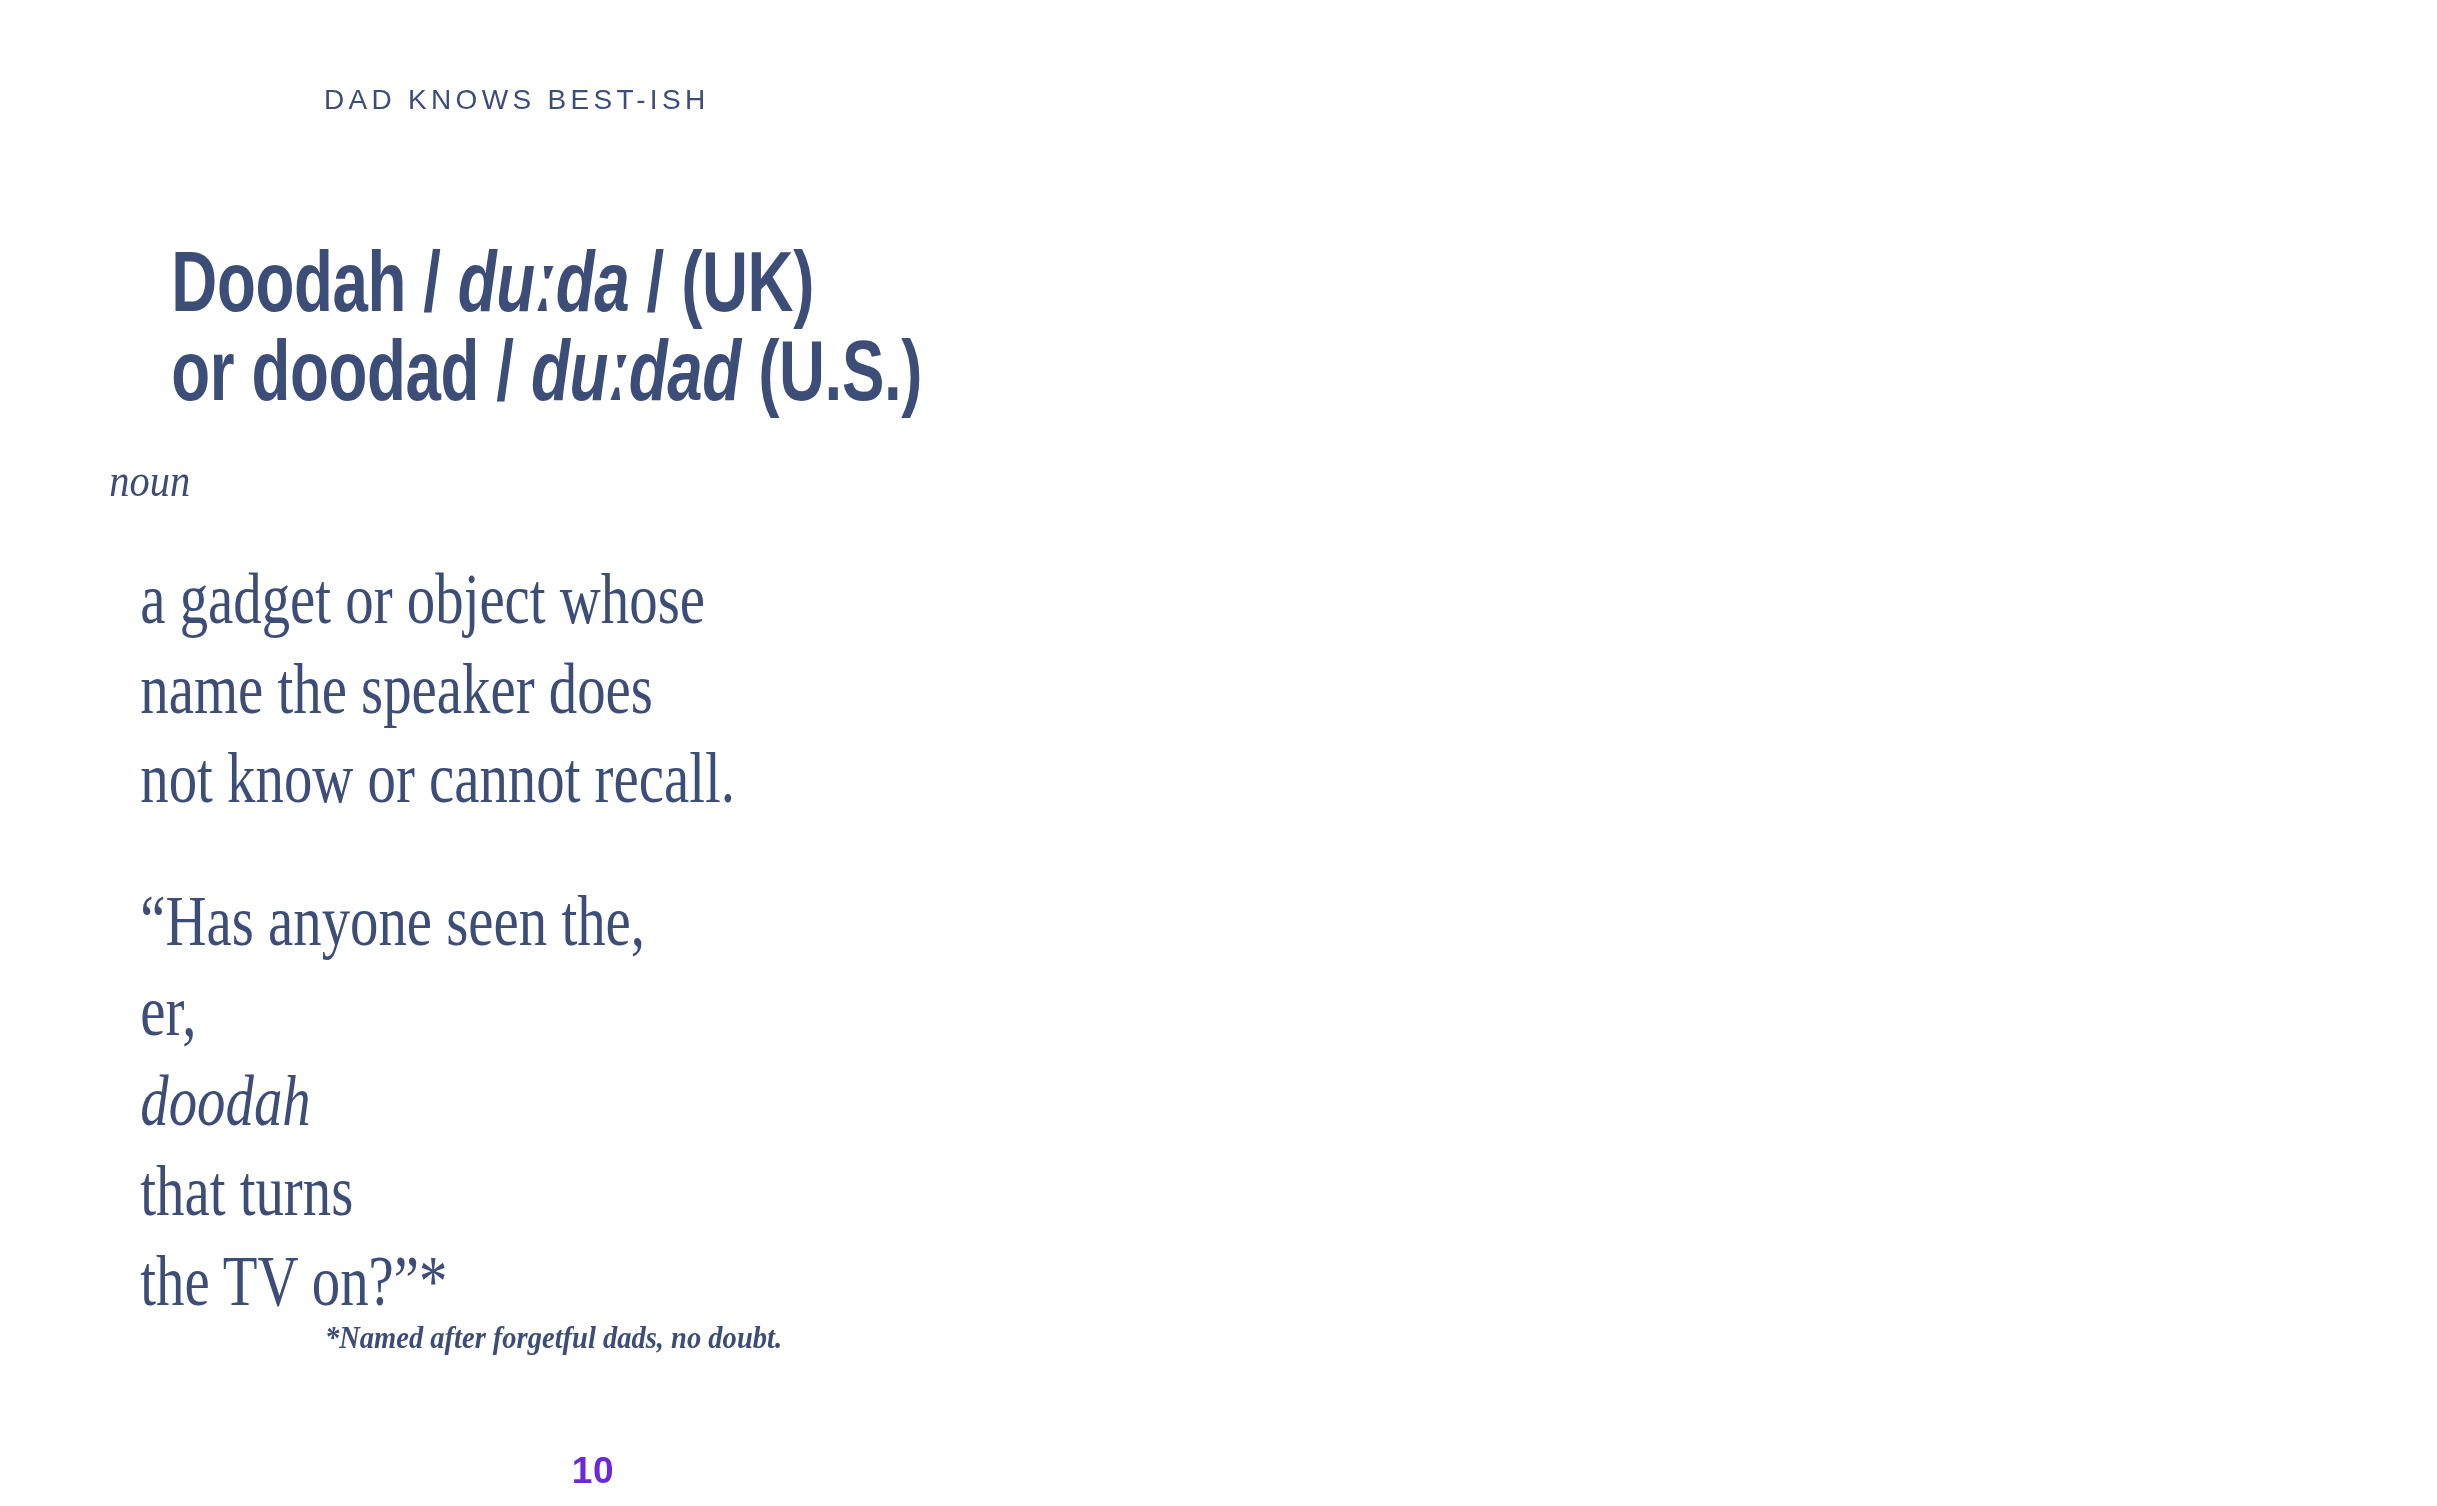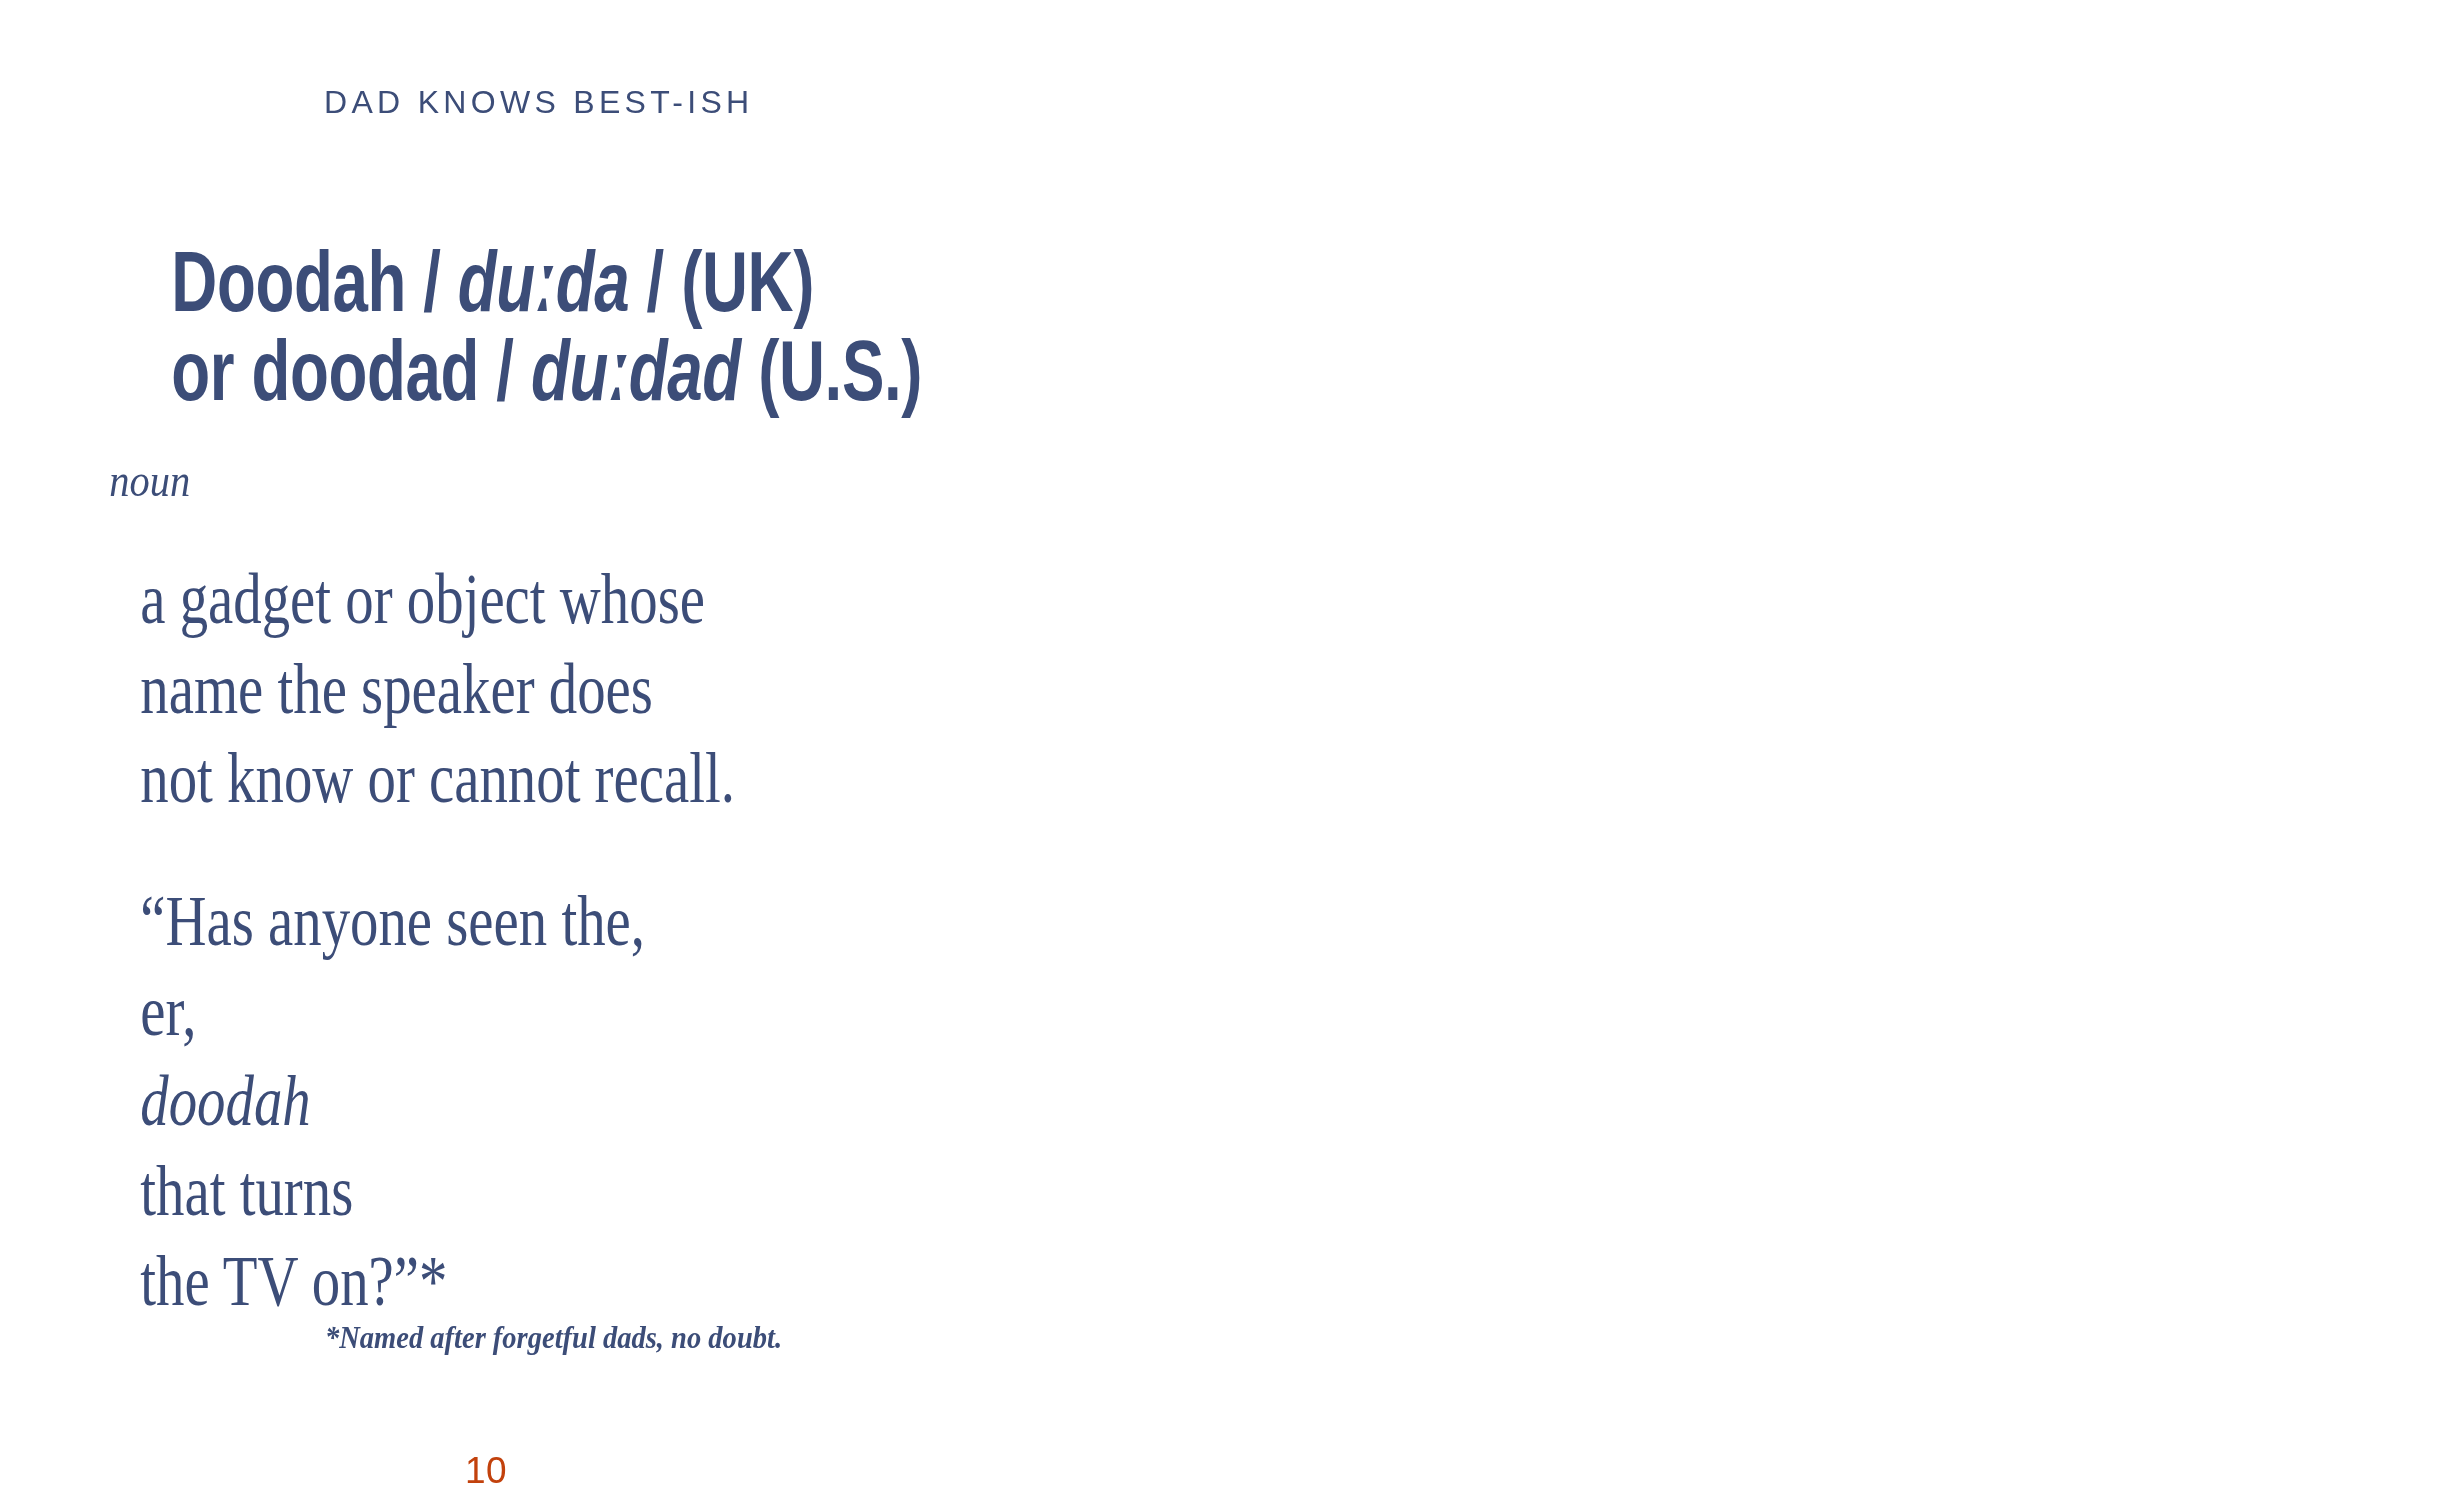--- a/index.html
+++ b/index.html
@@ -32,21 +32,21 @@
   }
   .page-left  { left: 0;      width: 1219px; }
   .page-right { left: 1219px; width: 1218px; }
 
   
   .running-head {
     position: absolute;
     left: 324px;
     top: 84px;
     font-family: "Liberation Sans", sans-serif;
-    font-size: 32px;
+    font-size: 28px;
     font-weight: 400;
     letter-spacing: 4.3px;
     color: #3c4d78;
     white-space: nowrap;
   }
 
   
   .entry {
     position: absolute;
     left: 37px;
@@ -117,24 +117,24 @@
     white-space: nowrap;
     transform: scaleX(0.92);
   }
   .footnote-left  { left: 37px;   top: 1320px; width: 1033px; }
 
   
   .folio {
     position: absolute;
     top: 1450px;
     font-family: "Liberation Sans", sans-serif;
-    font-weight: 400;
+    font-weight: 700;
     font-size: 37px;
-    color: #c2410c;
-    text-align: left;
+    color: #6d28d9;
+    text-align: right;
     letter-spacing: 0.5px;
   }
   .folio-left  { left: 465px;  width: 149px; }
 </style>
 </head>
 <body>
 
 <div class="spread">
 
   <div class="page page-left">

